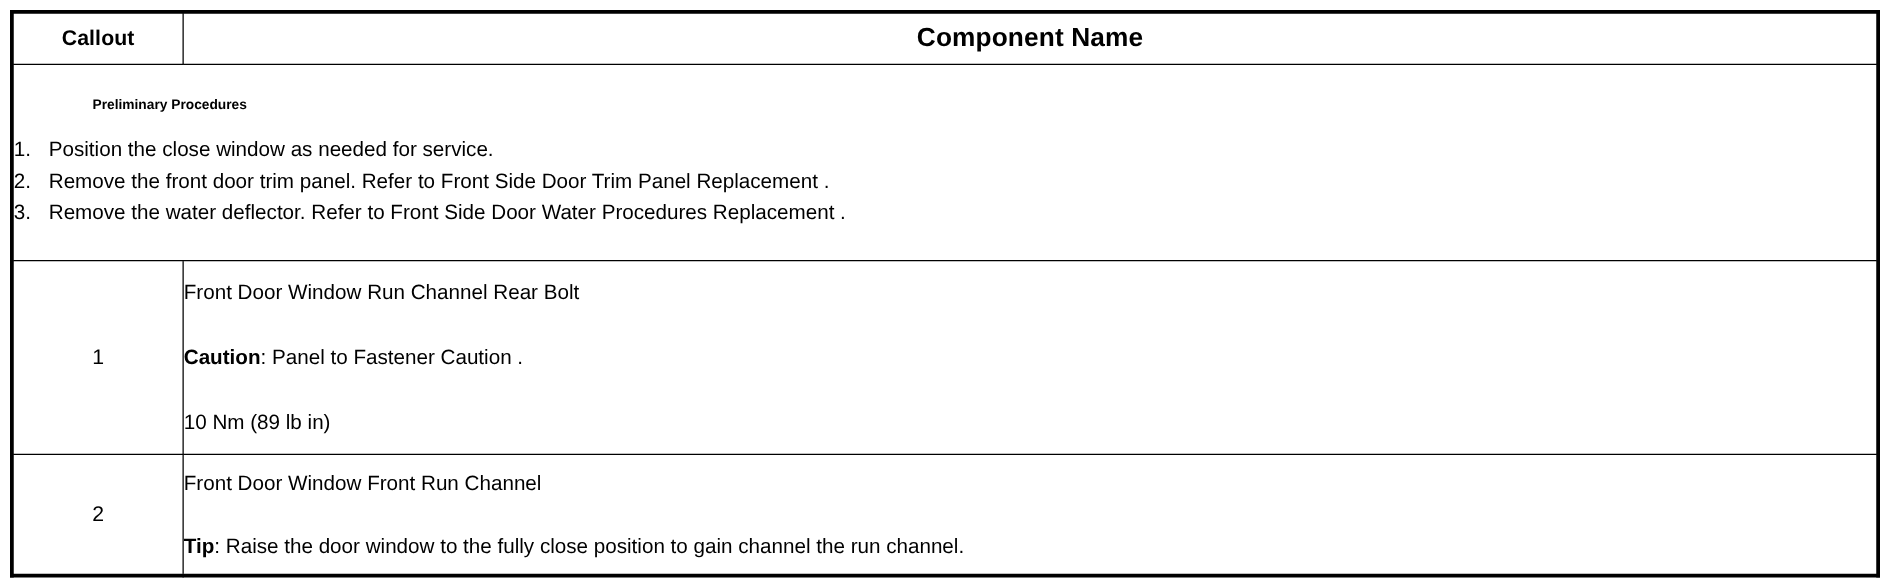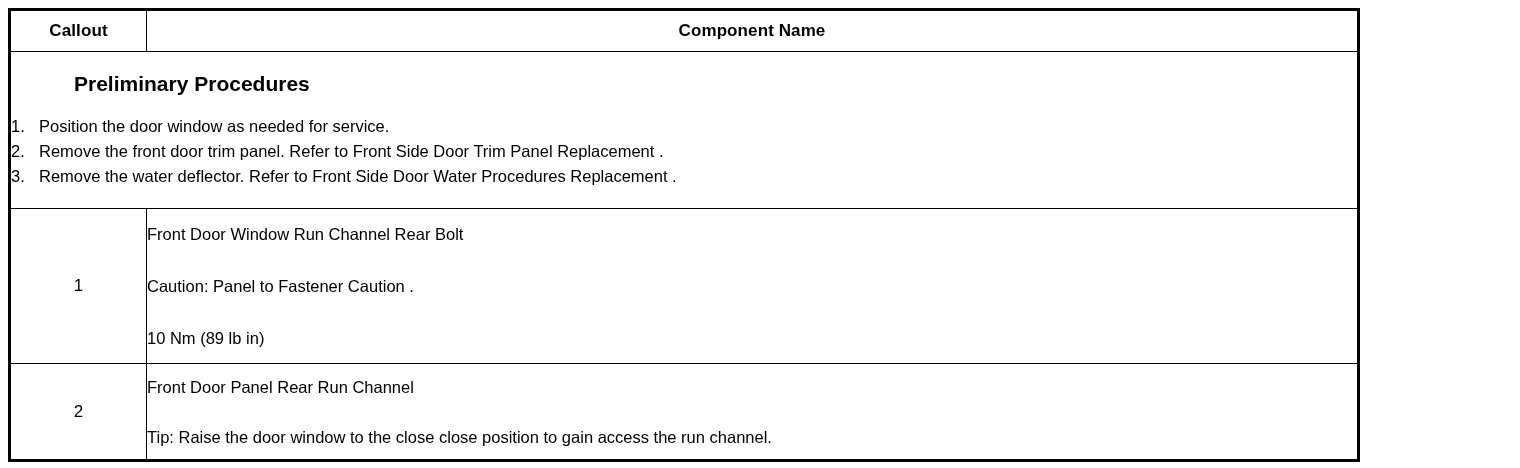--- a/index.html
+++ b/index.html
@@ -21,21 +21,21 @@
     width: 1520px;
     height: 468px;
     background: #ffffff;
   }
 
   
   .callout-table {
     position: absolute;
     left: 8px;
     top: 8px;
-    width: 1352px;
+    width: 1496px;
     height: 454px;
     box-sizing: border-box;
     border-collapse: collapse;
     border: 3px solid #000000;
     background: #ffffff;
     table-layout: fixed;
   }
   .callout-table td,
   .callout-table th {
     border: 1.5px solid #000000;
@@ -50,29 +50,29 @@
 
   
   .hdr {
     height: 40px;
     text-align: center;
     font-weight: bold;
     font-size: 17px;
     letter-spacing: 0.1px;
   }
   .hdr-callout { font-size: 17px; }
-  .hdr-name    { font-size: 17px; }
+  .hdr-name    { font-size: 21px; }
 
   
   .prelim-cell {
     padding: 14px 0 16px 0;
   }
   .prelim-title {
     font-weight: bold;
-    font-size: 21px;
+    font-size: 11px;
     margin: 0 0 18px 0;
     padding-left: 63px;
   }
   .prelim-list {
     margin: 0;
     padding: 0;
     list-style: none;
   }
   .prelim-list li {
     font-size: 16.5px;
@@ -102,21 +102,21 @@
   .detail-cell p {
     margin: 0;
     font-size: 16.5px;
     line-height: 22px;
     white-space: nowrap;
   }
   .detail-cell p + p {
     margin-top: 30px;
   }
   .detail-cell .lead {
-    font-weight: normal;
+    font-weight: bold;
   }
   .detail-cell p.bold {
     font-weight: normal;
   }
 
   .row-1 { height: 155px; }
   .row-2 { height: 97px; }
   .row-2 .detail-cell p + p { margin-top: 28px; }
 </style>
 </head>
@@ -135,21 +135,21 @@
       <th class="hdr hdr-callout">Callout</th>
       <th class="hdr hdr-name">Component Name</th>
     </tr>
 
     <tr>
       <td class="prelim-cell" colspan="2">
         <div class="prelim-title">Preliminary Procedures</div>
         <ol class="prelim-list">
           <li>
             <span class="num">1.</span>
-            <span class="txt">Position the door window as needed for service.</span>
+            <span class="txt">Position the close window as needed for service.</span>
           </li>
           <li>
             <span class="num">2.</span>
             <span class="txt">Remove the front door trim panel. Refer to Front Side Door Trim Panel Replacement .</span>
           </li>
           <li>
             <span class="num">3.</span>
             <span class="txt">Remove the water deflector. Refer to Front Side Door Water Procedures Replacement .</span>
           </li>
         </ol>
@@ -168,24 +168,24 @@
         <p class="bold">
           <span>10 Nm (89 lb in)</span>
         </p>
       </td>
     </tr>
 
     <tr class="row-2">
       <td class="callout-num">2</td>
       <td class="detail-cell">
         <p>
-          <span>Front Door Panel Rear Run Channel</span>
+          <span>Front Door Window Front Run Channel</span>
         </p>
         <p>
-          <span class="lead">Tip</span><span>: Raise the door window to the close close position to gain access the run channel.</span>
+          <span class="lead">Tip</span><span>: Raise the door window to the fully close position to gain channel the run channel.</span>
         </p>
       </td>
     </tr>
 
   </tbody>
     </table>
 
 </div>
 
 </body></html>

